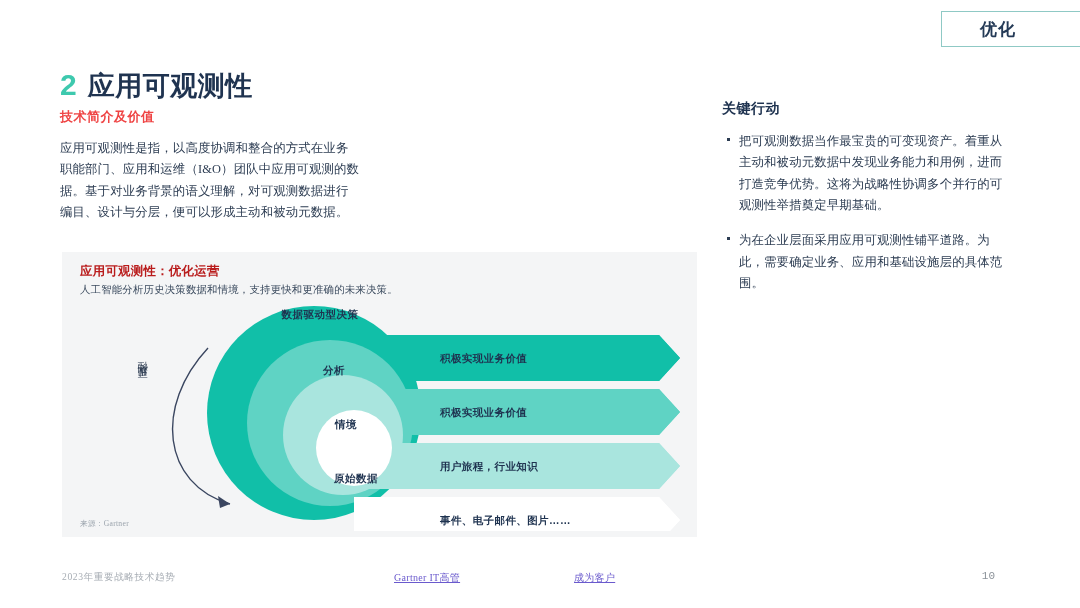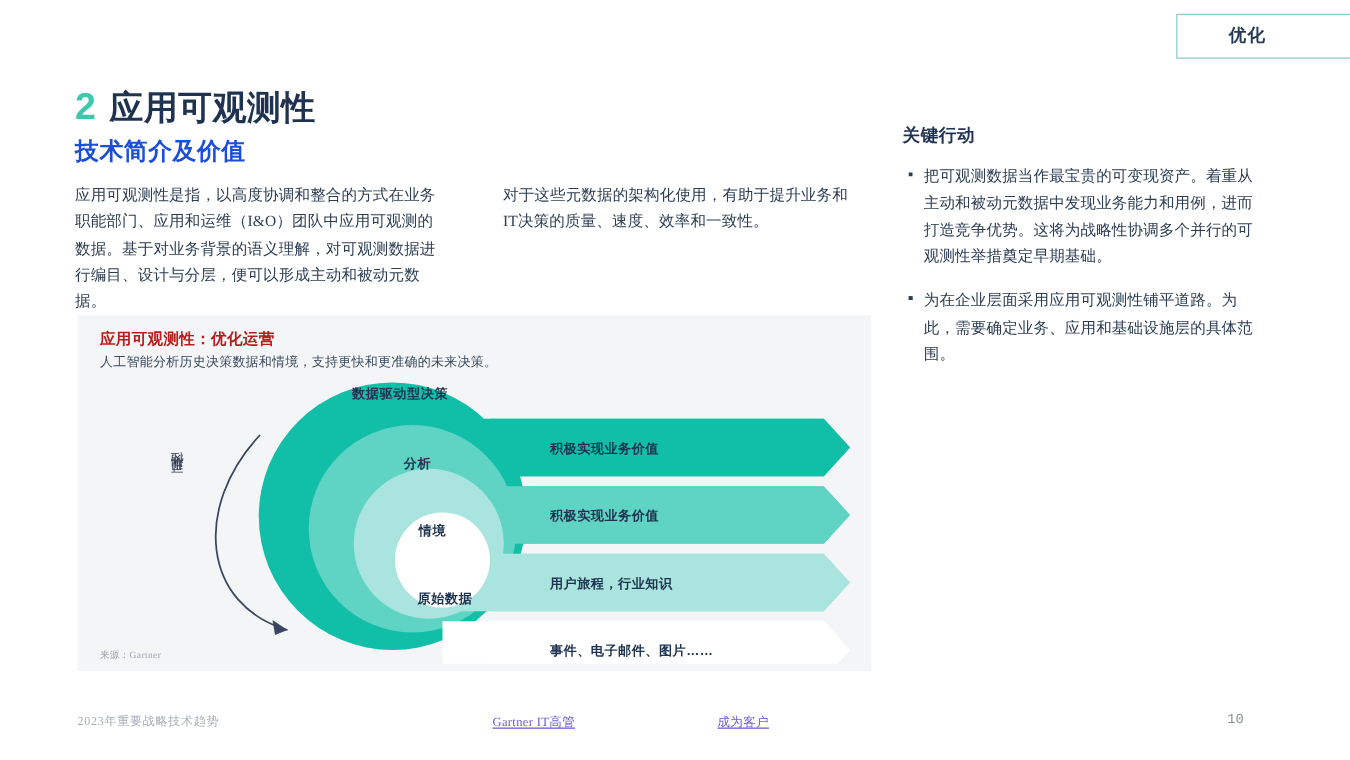--- a/index.html
+++ b/index.html
@@ -20,21 +20,21 @@
     top: 11px; left: 941px;
     width: 152px; height: 36px;
     border: 1.3px solid #8fc9c5;
     background: #ffffff;
     display: flex; align-items: center; justify-content: center;
     box-sizing: border-box;
   }
   .phase-badge span {
     font-family: "Liberation Sans", "DejaVu Sans", sans-serif;
     font-weight: bold;
-    font-size: 14px;
+    font-size: 17px;
     color: #243a56;
     letter-spacing: 1px;
     padding-right: 38px;
   }
 
   
   .section-head {
     position: absolute;
     top: 60px; left: 60px;
     display: flex; align-items: baseline; gap: 11px;
@@ -54,22 +54,22 @@
     line-height: 1;
     letter-spacing: 0.5px;
     margin-top: 13px;
   }
 
   
   .left-col { position: absolute; top: 108px; left: 60px; width: 625px; }
   .sub-head {
     font-family: "Liberation Sans", "DejaVu Sans", sans-serif;
     font-weight: bold;
-    font-size: 19px;
-    color: #1d4ed8;
+    font-size: 13px;
+    color: #ef4444;
     margin: 0 0 12px 0;
     letter-spacing: 0.5px;
   }
   .two-col {
     display: flex;
     gap: 50px;
   }
   .two-col p {
     margin: 0;
     font-size: 12.4px;
@@ -191,21 +191,20 @@
 
 <div class="section-head">
   <div class="section-num">2</div>
   <div class="section-title">应用可观测性</div>
 </div>
 
 <div class="left-col">
   <h2 class="sub-head">技术简介及价值</h2>
   <div class="two-col">
     <p class="col-a">应用可观测性是指，以高度协调和整合的方式在业务职能部门、应用和运维（I&amp;O）团队中应用可观测的数据。基于对业务背景的语义理解，对可观测数据进行编目、设计与分层，便可以形成主动和被动元数据。</p>
-    <p class="col-b">对于这些元数据的架构化使用，有助于提升业务和IT决策的质量、速度、效率和一致性。</p>
   </div>
 </div>
 
 <div class="right-col">
   <h2 class="right-head">关键行动</h2>
   <ul class="bullets">
     <li><span class="dot"></span><span>把可观测数据当作最宝贵的可变现资产。着重从主动和被动元数据中发现业务能力和用例，进而打造竞争优势。这将为战略性协调多个并行的可观测性举措奠定早期基础。</span></li>
     <li><span class="dot"></span></li>
     <li><span class="dot"></span><span>为在企业层面采用应用可观测性铺平道路。为此，需要确定业务、应用和基础设施层的具体范围。</span></li>
   </ul>

